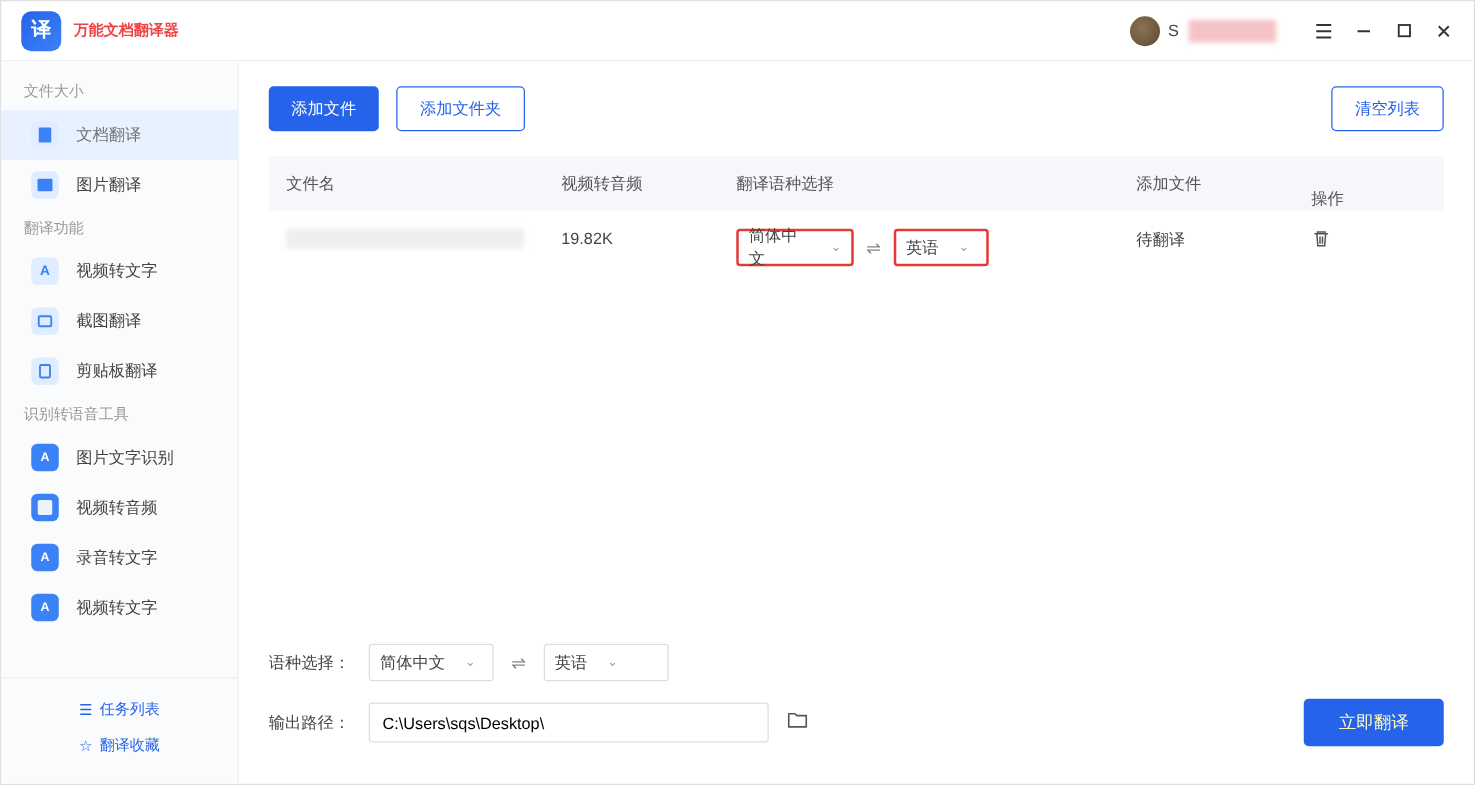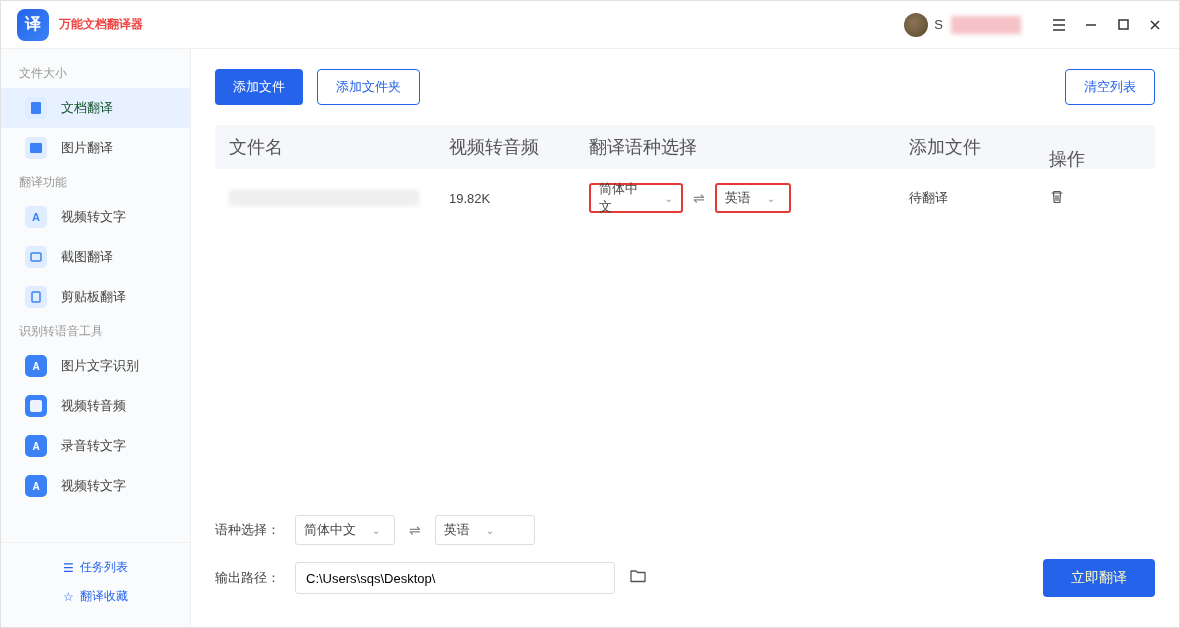--- a/index.html
+++ b/index.html
@@ -13,43 +13,43 @@
     .user-name { font-size: 13px; color: #444; margin-right: 8px; }
     .user-blur { width: 70px; height: 18px; background: #f5c2c7; filter: blur(2px); margin-right: 30px; }
     .win-controls { display: flex; gap: 16px; align-items: center; }
     .win-btn { width: 16px; height: 16px; display: flex; align-items: center; justify-content: center; cursor: pointer; color: #333; }
     
     .layout { display: flex; height: calc(100% - 48px); }
     
     .sidebar { width: 190px; background: #fafbfc; border-right: 1px solid #f0f0f0; padding-top: 10px; display: flex; flex-direction: column; }
     .sidebar-section { font-size: 12px; color: #999; padding: 6px 18px; }
     .sidebar-item { display: flex; align-items: center; height: 40px; padding: 0 24px; cursor: pointer; font-size: 13px; color: #444; gap: 14px; }
-    .sidebar-item.active { background: #e8f1ff; color: #14532d; }
+    .sidebar-item.active { background: #e8f1ff; color: #737373; }
     .sidebar-icon { width: 22px; height: 22px; border-radius: 5px; display: flex; align-items: center; justify-content: center; flex-shrink: 0; }
     .si-blue { background: #e0ecff; color: #3b82f6; }
     .si-blue2 { background: #3b82f6; color: #fff; }
     .sidebar-footer { margin-top: auto; padding: 10px 0 16px; border-top: 1px solid #f0f0f0; }
     .footer-link { display: flex; align-items: center; justify-content: center; gap: 6px; font-size: 12px; color: #2563eb; padding: 6px 0; cursor: pointer; }
     
     .main { flex: 1; display: flex; flex-direction: column; padding: 20px 24px 16px; }
     .toolbar { display: flex; align-items: center; gap: 14px; margin-bottom: 20px; }
     .btn { height: 36px; border-radius: 4px; padding: 0 18px; font-size: 13px; cursor: pointer; display: inline-flex; align-items: center; border: none; font-family: Liberation Mono, monospace; }
     .btn-primary { background: #2563eb; color: #fff; }
     .btn-outline { background: #fff; border: 1px solid #2563eb; color: #2563eb; }
     .toolbar-spacer { flex: 1; }
     
     .table-area { flex: 1; background: #fff; border-radius: 4px; display: flex; flex-direction: column; }
-    .thead { display: flex; background: #f5f7fa; height: 44px; align-items: center; padding: 0 14px; font-size: 18px; color: #555; border-radius: 4px 4px 0 0; }
+    .thead { display: flex; background: #f5f7fa; height: 44px; align-items: center; padding: 0 14px; font-size: 13px; color: #555; border-radius: 4px 4px 0 0; }
     .th-name { width: 220px; }
     .th-size { width: 140px; }
     .th-lang { width: 320px; }
     .th-progress { width: 140px; }
     .th-action { flex: 1; margin-top: 23px; }
     
-    .trow { display: flex; align-items: center; padding: 14px; font-size: 13px; color: #444; }
+    .trow { display: flex; padding: 14px; font-size: 13px; color: #444; }
     .td-name { width: 220px; }
     .name-blur { width: 190px; height: 16px; background: #eee; filter: blur(2px); }
     .td-size { width: 140px; }
     .td-lang { width: 320px; display: flex; align-items: center; gap: 10px; }
     .td-progress { width: 140px; }
     .td-action { flex: 1; }
     
     .select-box { height: 30px; border: 1px solid #ddd; border-radius: 3px; display: inline-flex; align-items: center; padding: 0 8px; gap: 16px; font-size: 13px; color: #444; cursor: pointer; background: #fff; }
     .select-box.hl { border: 2px solid #e53935; }
     .chev { font-size: 10px; color: #999; }

